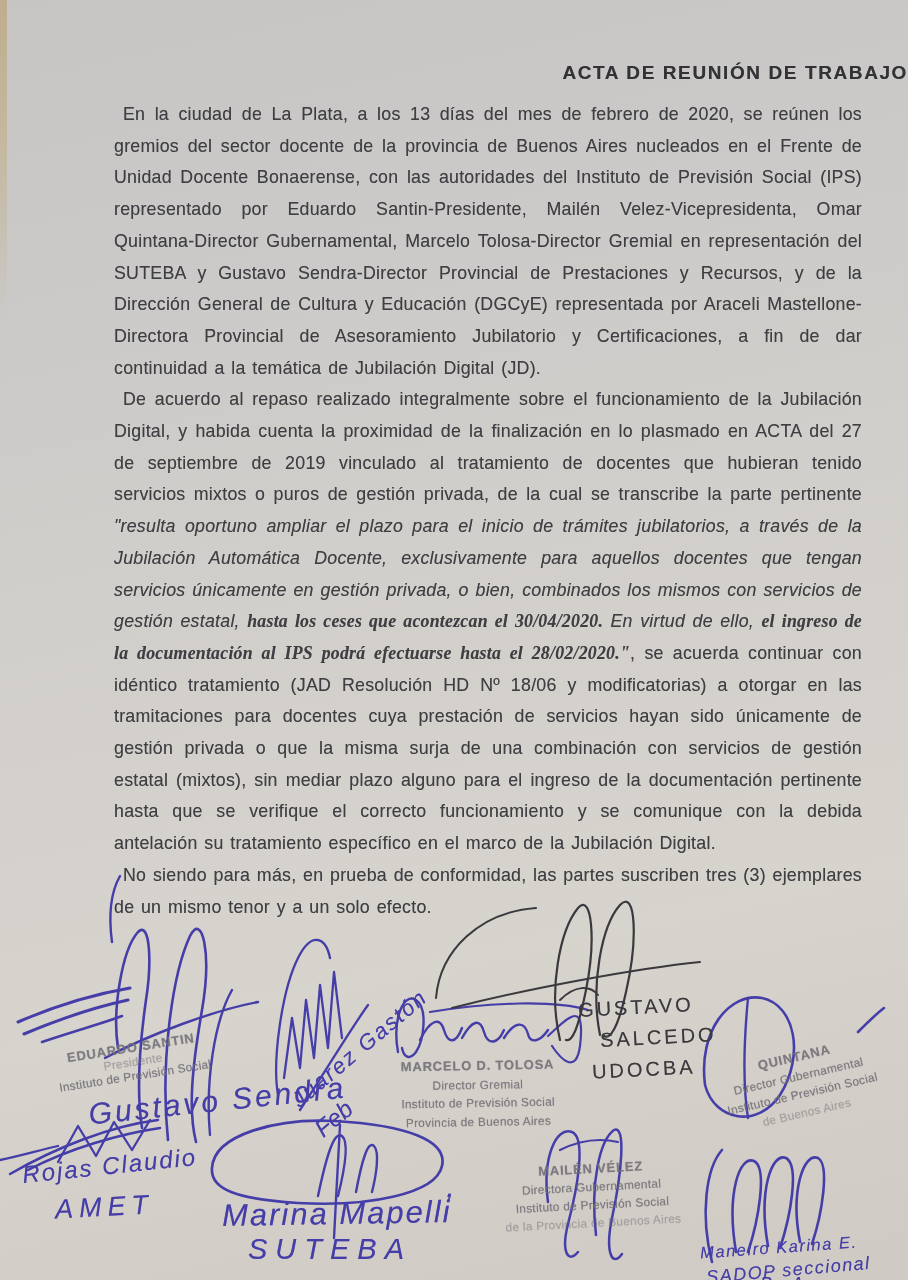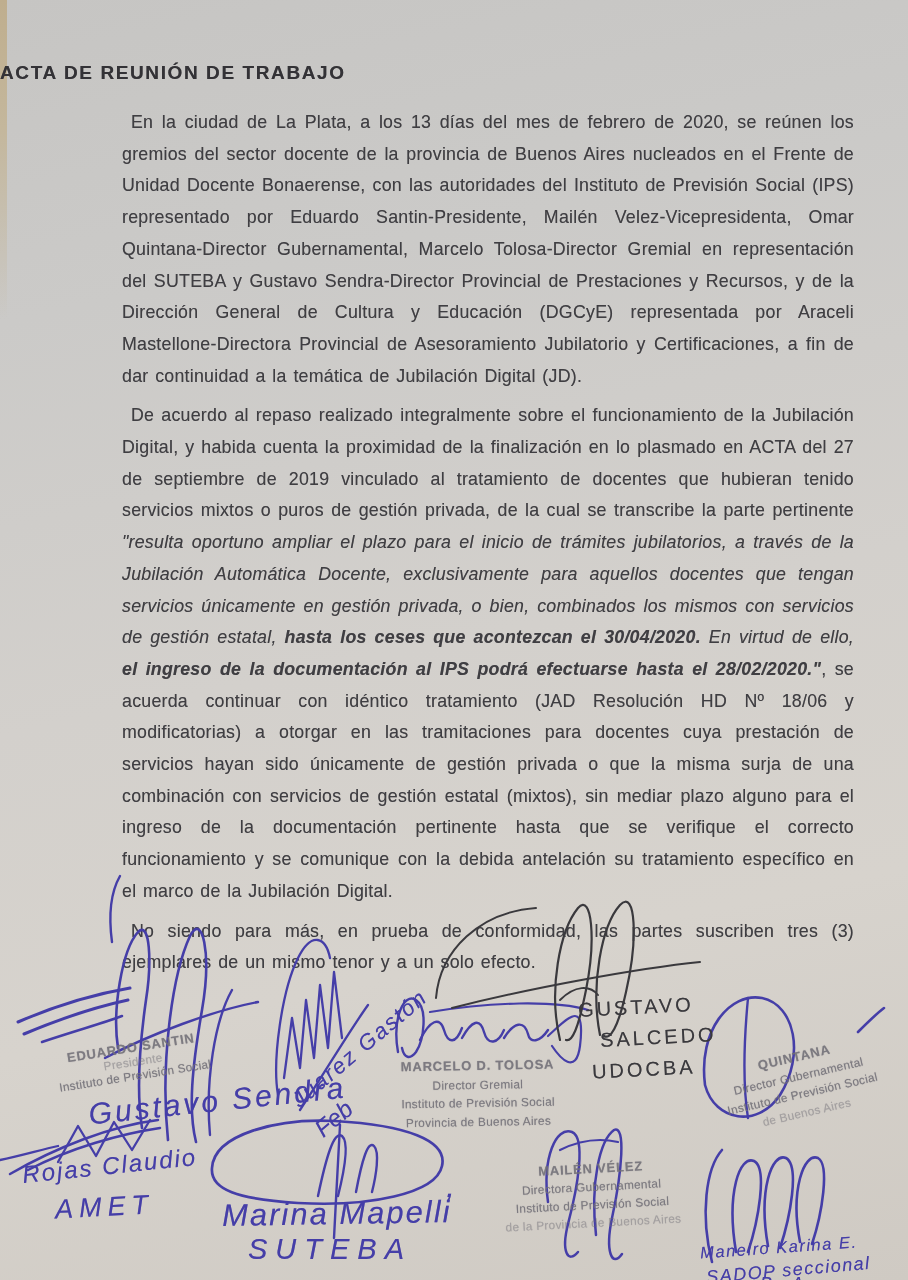--- a/index.html
+++ b/index.html
@@ -9,33 +9,33 @@
     overflow:hidden;
     background:linear-gradient(168deg,#c6c5c3 0%,#cbcac8 22%,#d3d0cc 50%,#d7d3cd 72%,#cfcac3 100%);
     font-family:"Liberation Sans", sans-serif;
   }
   #page::before{ 
     content:"";position:absolute;left:0;top:0;width:7px;height:320px;
     background:linear-gradient(180deg,#bfae8e 0%,#c4b79c 40%,rgba(196,183,156,0) 100%);
   }
   .doc-title{
     position:absolute;top:62px;left:0;width:100%;
-    text-align:left;font-size:19px;font-weight:bold;letter-spacing:1.6px;
+    text-align:right;font-size:19px;font-weight:bold;letter-spacing:1.6px;
     color:#333236;text-shadow:0 0 .5px rgba(50,50,55,.6);
   }
   .doc-body{
     position:absolute;left:114px;top:99px;width:748px;
     font-size:17.8px;line-height:31.7px;color:#3f3e42;
     letter-spacing:.25px;word-spacing:1.5px;
     text-shadow:0 0 .4px rgba(60,60,65,.45);
   }
-  .para{margin:8px;text-align:justify;text-indent:9px;}
+  .para{margin:0;text-align:justify;text-indent:9px;}
   .seg-normal{font-style:normal;}
   .seg-italic{font-style:italic;}
-  .seg-bold-italic{font-style:italic;font-weight:bold;}
+  .seg-bold-italic{font-style:italic;font-weight:bold;font-family:Liberation Serif, serif;}
   
   .ink-layer{position:absolute;left:0;top:0;}
   .ink-blue{stroke:#453ea8;fill:none;stroke-linecap:round;stroke-linejoin:round;}
   .ink-black{stroke:#3a393d;fill:none;stroke-linecap:round;stroke-linejoin:round;}
   .stamp{
     position:absolute;text-align:center;color:#716f77;opacity:.88;
     text-shadow:0 0 1px rgba(113,111,119,.65);
   }
   .stamp-name{font-weight:bold;font-size:13px;letter-spacing:.8px;}
   .stamp-line{font-size:11.8px;letter-spacing:.3px;}

